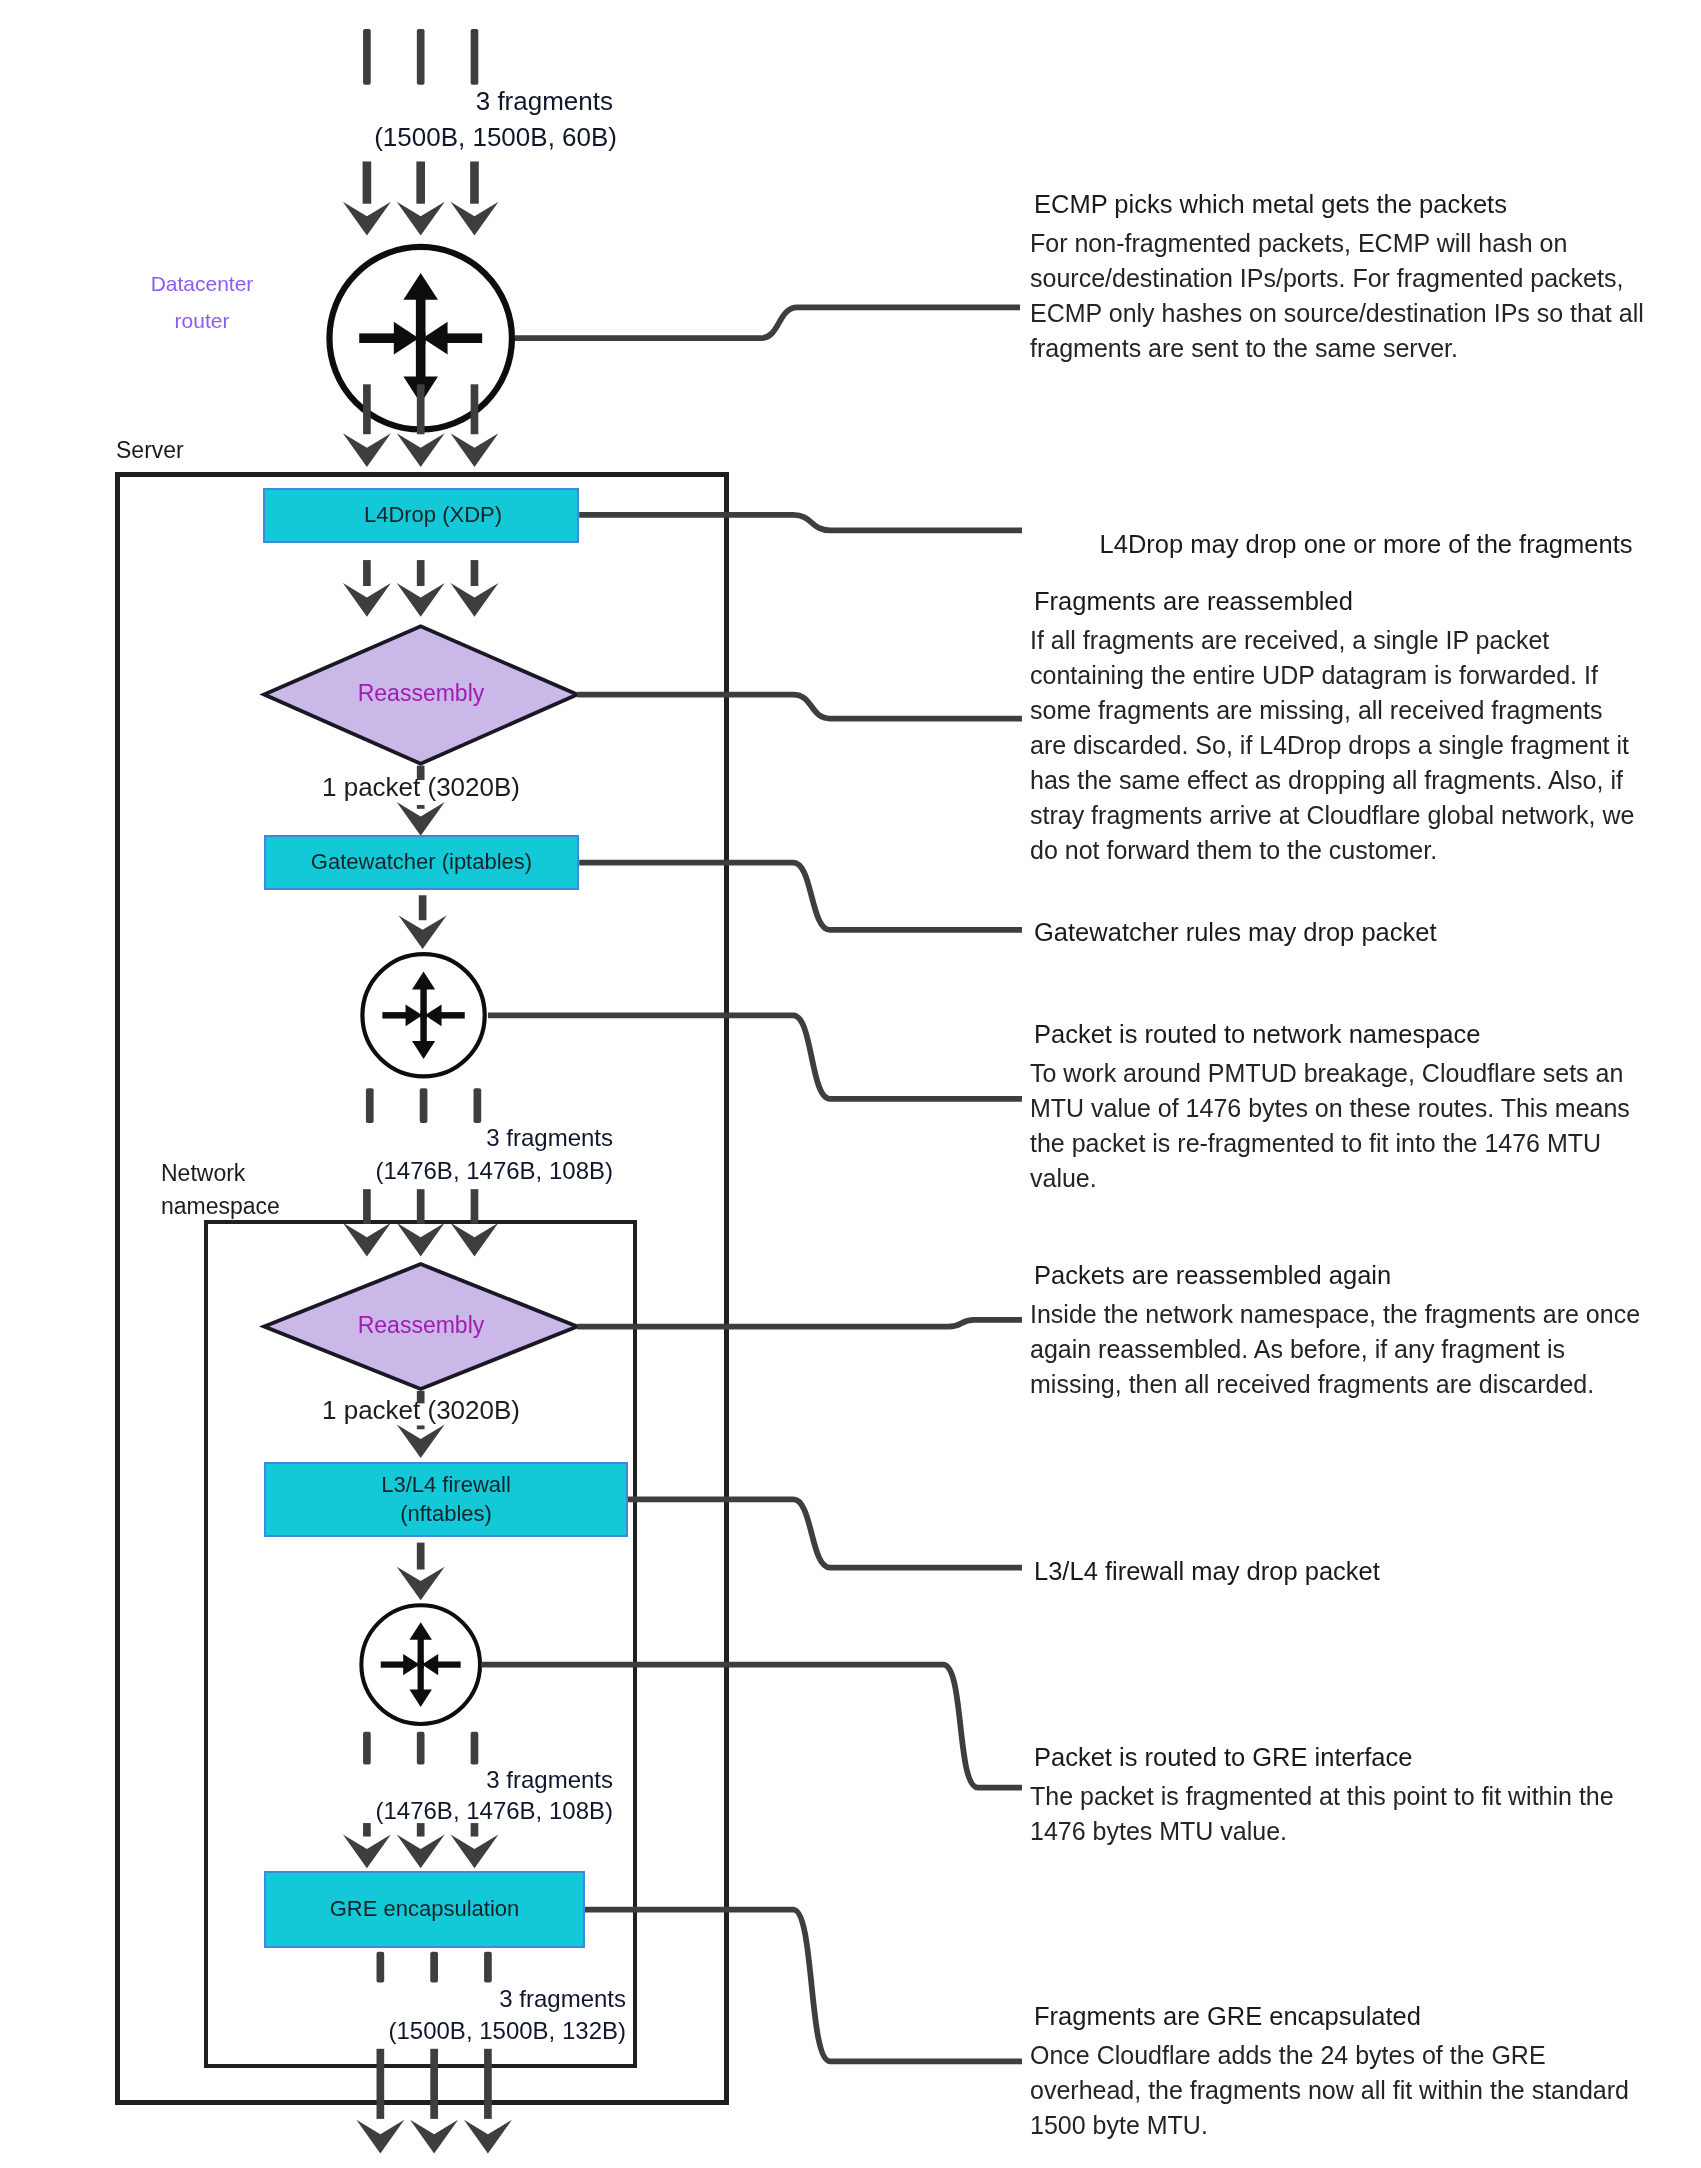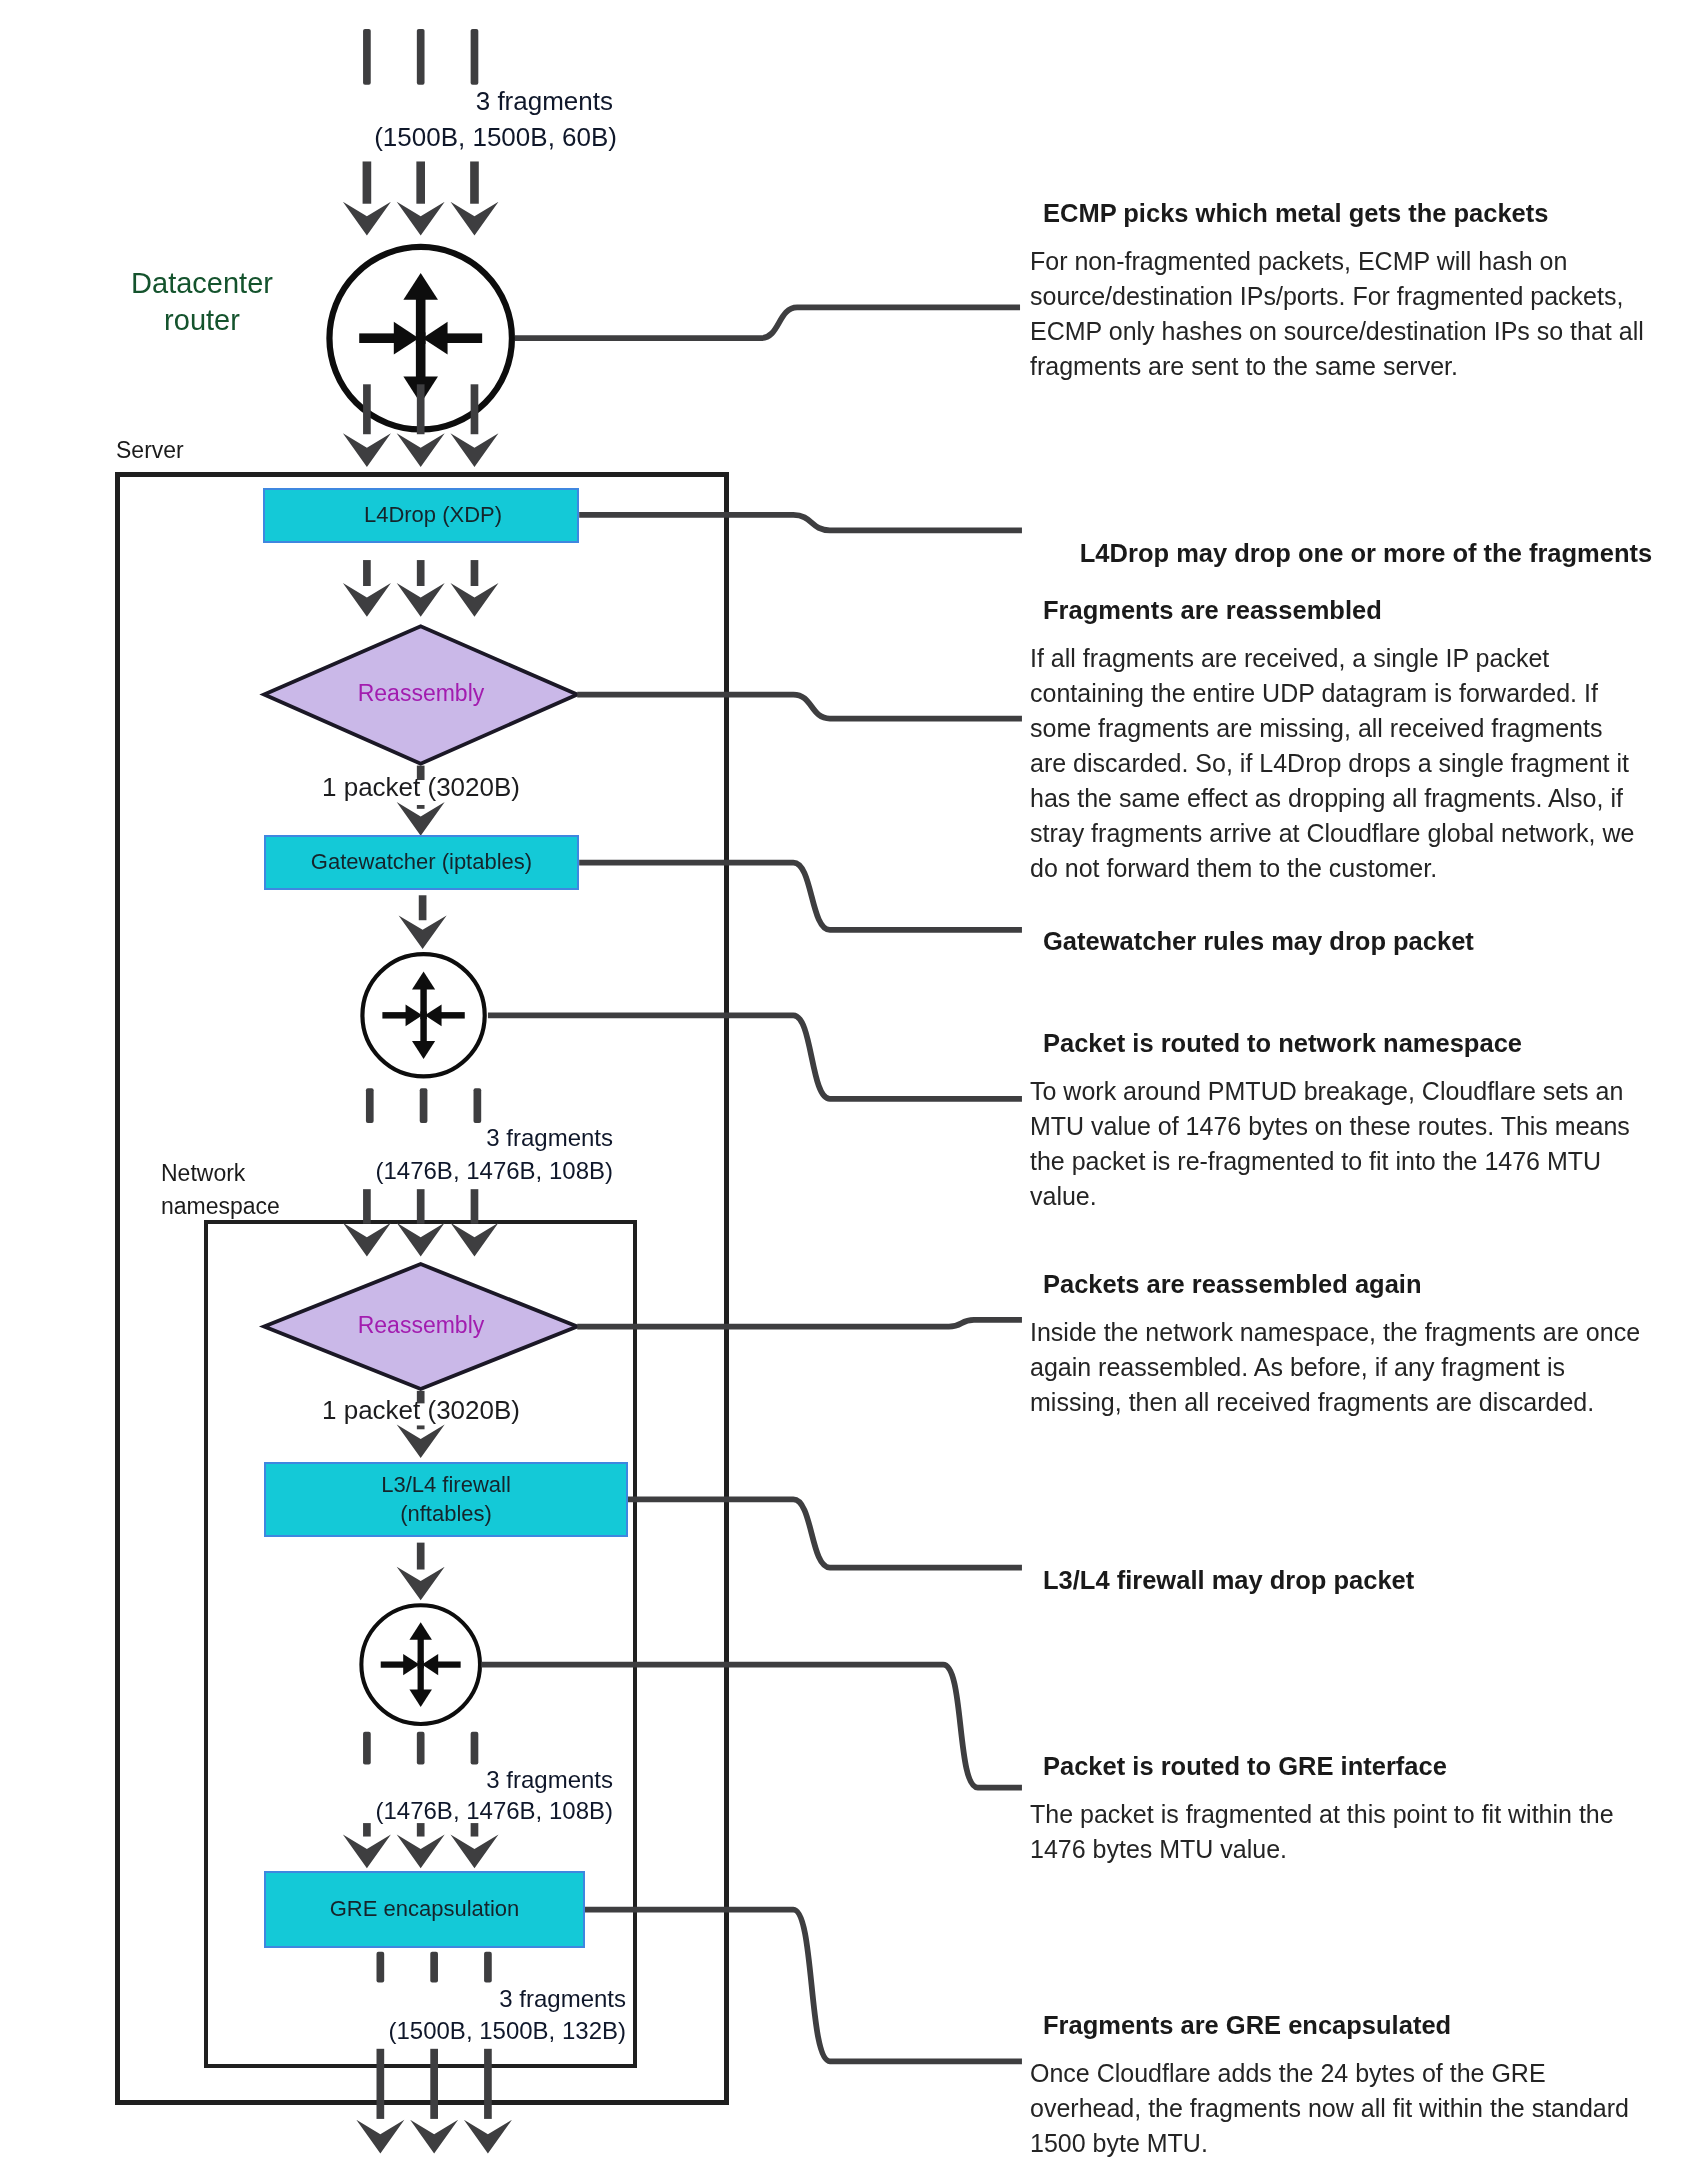--- a/index.html
+++ b/index.html
@@ -10,21 +10,21 @@
   .cap{width:384px;text-align:right;font-size:24px;color:#0f172a;}
   .pkt{width:384px;text-align:center;font-size:26px;color:#1c1c1e;}
   .nodebox{box-sizing:border-box;background:#14C9D7;border:2.9px solid #3F87E0;
            display:flex;align-items:center;justify-content:center;text-align:center;
            font-size:22px;color:#15242b;line-height:1.3;}
   .bigbox{box-sizing:border-box;border:5.8px solid #1f1f1f;background:transparent;}
   .nsbox{box-sizing:border-box;border:4.8px solid #1f1f1f;background:transparent;}
   .dlabel{font-size:23px;color:#1b1b1b;}
   .diam-label{width:288px;text-align:center;font-size:23px;color:#a21caf;}
   .ann{left:1030px;width:672px;font-size:25px;line-height:35px;color:#242424;}
-  .ann h3{margin:13px;font-size:25.5px;line-height:35px;font-weight:bold;color:#1a1a1a;}
+  .ann h3{margin:4px;font-size:25.5px;line-height:35px;font-weight:normal;color:#1a1a1a;}
   .ann .body{margin:0;}
 </style>
 </head>
 <body>
 
 <div id="stage">
 
   <div class="abs bigbox" style="left:115px;top:472px;width:614px;height:1633px;"></div>
 
   <div class="abs nsbox" style="left:204px;top:1220px;width:433px;height:848px;"></div>
@@ -221,21 +221,21 @@
   <div class="abs nodebox" style="left:264px;top:1871px;width:321px;height:77px;">
     <span>GRE encapsulation</span>
   </div>
 
   <div class="abs diam-label" style="left:277px;top:680px;">Reassembly</div>
   <div class="abs diam-label" style="left:277px;top:1312px;">Reassembly</div>
 
   <div class="abs cap" style="left:229px;top:86px;font-size:26px;">3 fragments</div>
   <div class="abs cap" style="left:233px;top:122px;font-size:26px;">(1500B, 1500B, 60B)</div>
 
-  <div class="abs pre" style="left:106px;top:265px;width:192px;text-align:center;font-size:29px;line-height:37px;color:#14532d;">Datacenter
+  <div class="abs pre" style="left:106px;top:265px;width:192px;text-align:center;font-size:21px;line-height:37px;color:#8b5cf6;">Datacenter
 router</div>
 
   <div class="abs dlabel" style="left:116px;top:437px;">Server</div>
 
   <div class="abs pkt" style="left:229px;top:772px;">1 packet (3020B)</div>
 
   <div class="abs cap" style="left:229px;top:1124px;">3 fragments</div>
   <div class="abs cap" style="left:229px;top:1157px;">(1476B, 1476B, 108B)</div>
 
   <div class="abs dlabel pre" style="left:161px;top:1157px;line-height:33px;">Network

